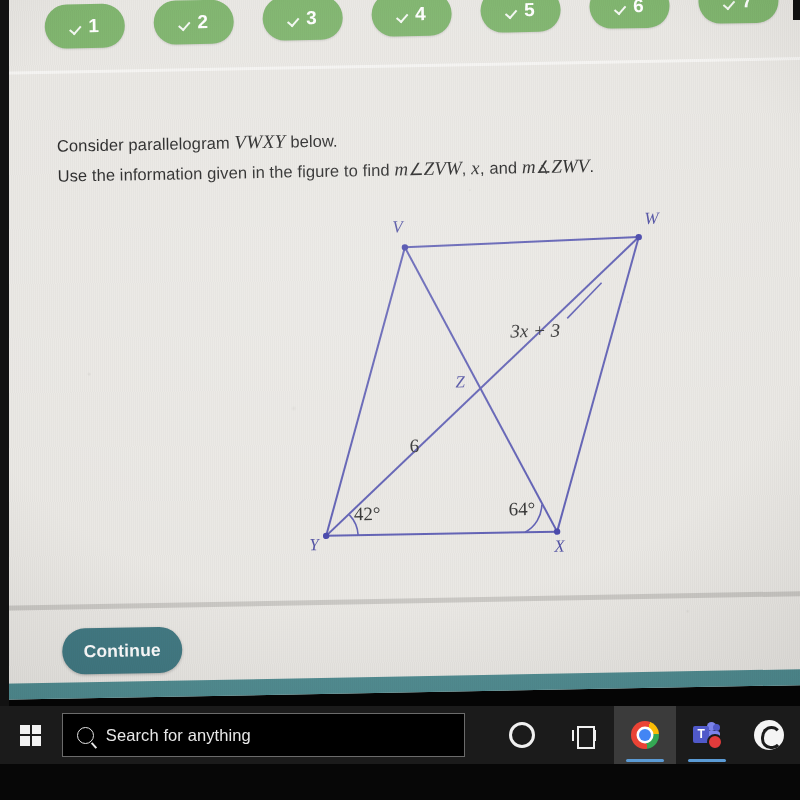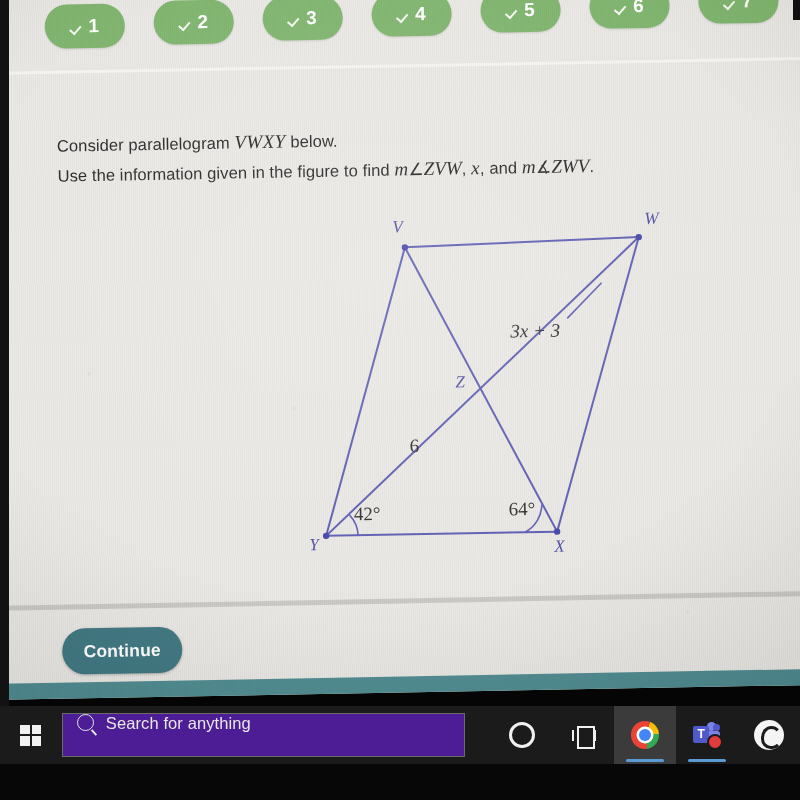--- a/index.html
+++ b/index.html
@@ -248,23 +248,24 @@
     display: grid;
     grid-template-columns: 1fr 1fr;
     grid-template-rows: 1fr 1fr;
     gap: 2.4px;
   }
   .win-logo i { background: #f2f2f2; display: block; }
 
   .tb-search {
     width: 404px;
     height: 44px;
-    background: #4c1d95;
+    background: #000000;
     border: 1px solid #6b6b6b;
     display: flex;
+    align-items: center;
     gap: 12px;
     padding: 0 14px;
     box-sizing: border-box;
     cursor: text;
   }
   .tb-search .mag {
     width: 15px;
     height: 15px;
     border: 1.9px solid #e6e6e6;
     border-radius: 50%;

